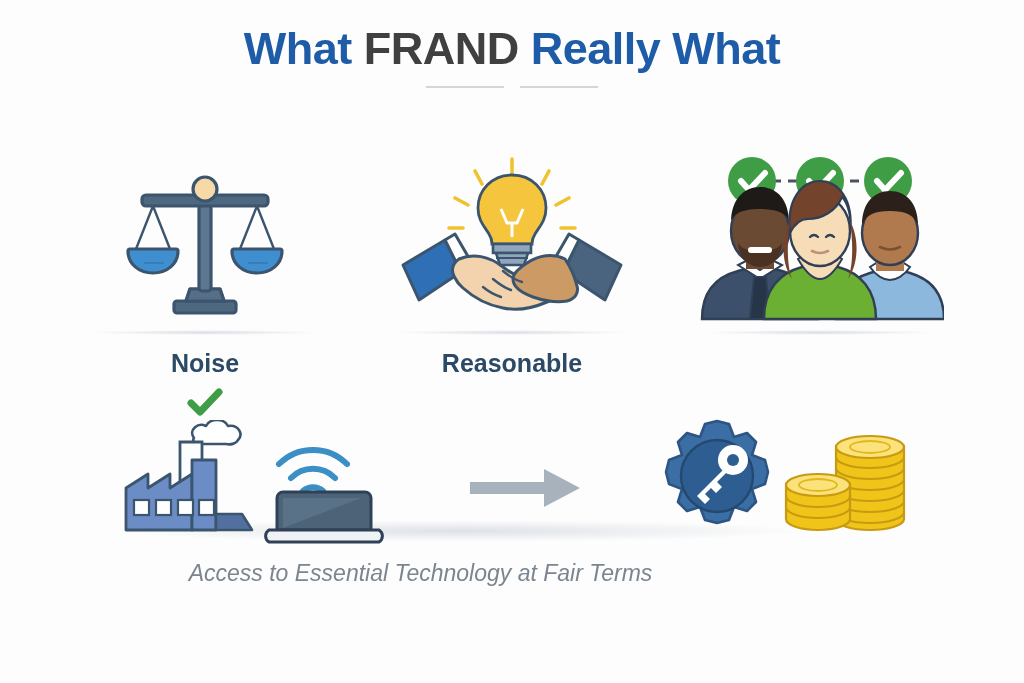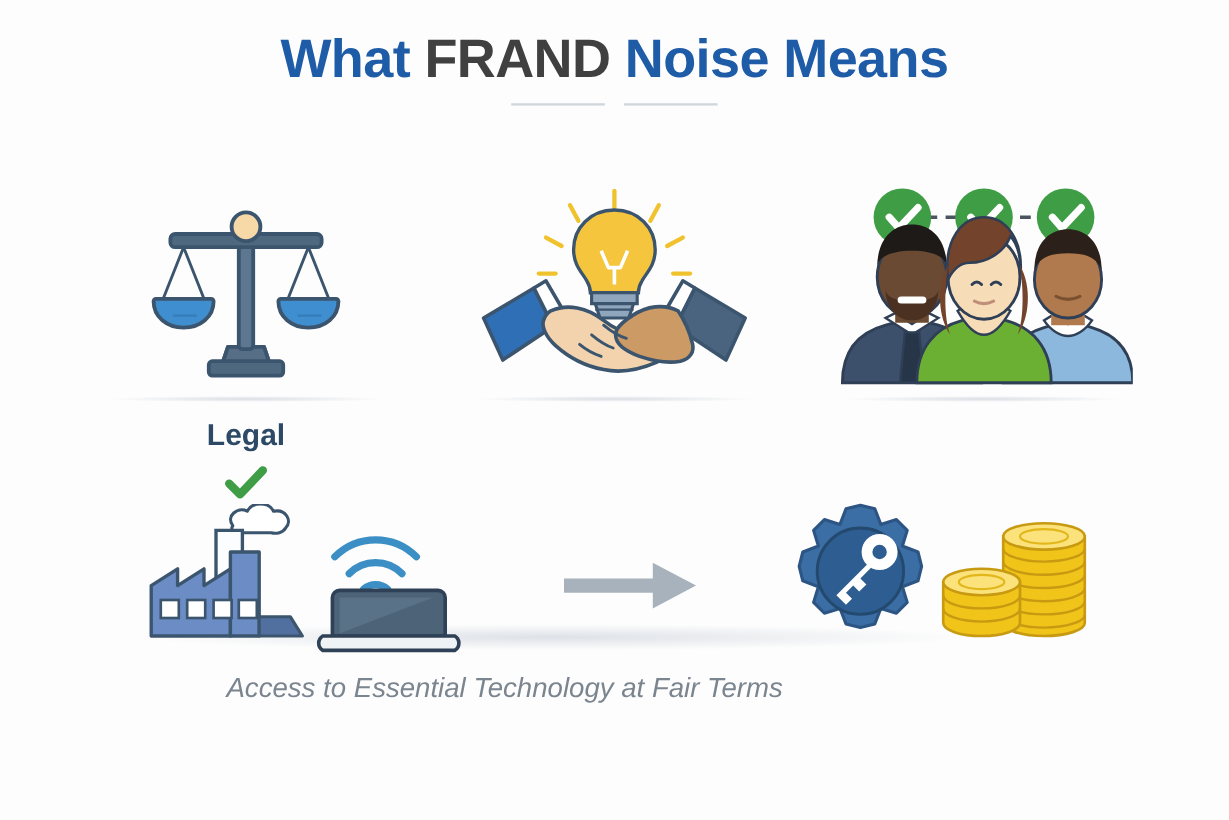--- a/index.html
+++ b/index.html
@@ -136,21 +136,21 @@
     color: #7b858f;
     font-family: "Liberation Sans", sans-serif;
   }
 </style>
 </head>
 <body>
 
 <div class="canvas">
 
   <div class="header">
-    <div class="title"><span>What </span><span class="bold">FRAND</span><span> Noise Means</span></div>
+    <div class="title"><span>What </span><span class="bold">FRAND</span><span> Really What</span></div>
     <div class="subtitle-row">
       <span class="rule"></span>
       <span class="rule"></span>
     </div>
   </div>
 
   <div class="panels">
 
     <div class="panel">
       <div class="icon-area">
@@ -171,21 +171,21 @@
             <path d="M10 84 h46 a2 2 0 0 1 2 2 c0 13 -11 22 -25 22 s-25 -9 -25 -22 a2 2 0 0 1 2 -2 z" fill="#3f8fd0"></path>
 
             <path d="M137 41 L120 84 M137 41 L154 84" fill="none" stroke-width="2.4"></path>
             <path d="M114 84 h46 a2 2 0 0 1 2 2 c0 13 -11 22 -25 22 s-25 -9 -25 -22 a2 2 0 0 1 2 -2 z" fill="#3f8fd0"></path>
           </g>
           <path d="M24 98 h20" stroke="#2f6fa8" stroke-width="2" opacity="0.55" fill="none"></path>
           <path d="M128 98 h20" stroke="#2f6fa8" stroke-width="2" opacity="0.55" fill="none"></path>
         </svg>
       </div>
       <div class="ground"></div>
-      <div class="panel-label">Legal</div>
+      <div class="panel-label">Noise</div>
       <div class="check-mark">
         <svg width="36" height="30" viewBox="0 0 36 30">
           <path d="M4 15 L13 24 L32 4" fill="none" stroke="#3f9e45" stroke-width="7" stroke-linecap="round" stroke-linejoin="round"></path>
         </svg>
       </div>
     </div>
 
     <div class="panel">
       <div class="icon-area">
         <svg width="230" height="170" viewBox="0 0 230 170">
@@ -217,20 +217,21 @@
           <path d="M62 104 c14 -6 30 -3 44 8 c10 8 20 12 30 10 c10 -2 18 2 22 8 c4 7 0 14 -8 17 c-14 6 -30 9 -44 6 c-16 -3 -30 -11 -40 -20 c-8 -7 -12 -16 -10 -21 c1 -4 3 -6 6 -8 z" fill="#f2d3ad" stroke="#3c556e" stroke-width="3" stroke-linejoin="round"></path>
           <path d="M168 104 c-12 -6 -26 -4 -38 4 c-8 5 -14 10 -14 16 c0 8 9 14 20 18 c12 4 24 6 34 4 c8 -2 12 -8 10 -15 c-2 -8 -6 -18 -12 -27 z" fill="#cc9a64" stroke="#3c556e" stroke-width="3" stroke-linejoin="round"></path>
           <g stroke="#3c556e" stroke-width="2.4" fill="none" stroke-linecap="round">
             <path d="M86 132 c6 5 12 8 18 10"></path>
             <path d="M96 124 c6 5 12 9 18 11"></path>
             <path d="M106 116 c6 5 12 9 19 11"></path>
           </g>
         </svg>
       </div>
       <div class="ground"></div>
+      <div class="panel-label">Reasonable</div>
     </div>
 
     <div class="panel">
       <div class="icon-area">
         <svg width="250" height="170" viewBox="0 0 250 170">
 
           <g stroke="#4a5560" stroke-width="3" stroke-dasharray="9 7">
             <path d="M62 26 h50"></path>
             <path d="M140 26 h50"></path>
           </g>

